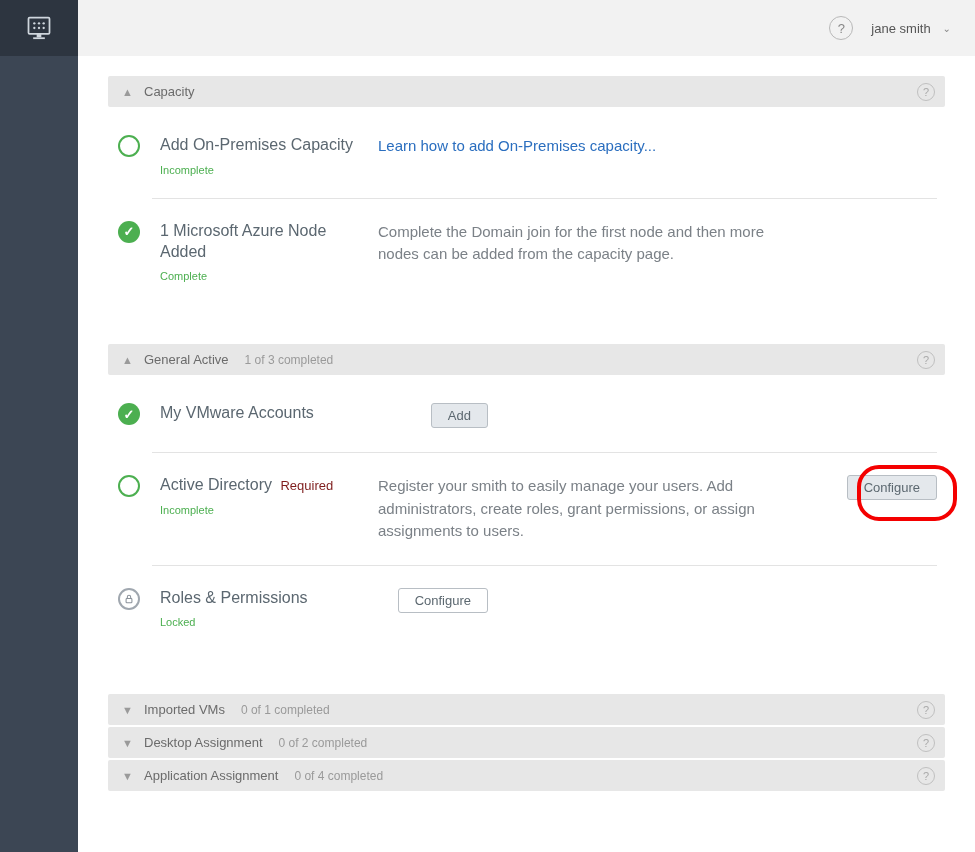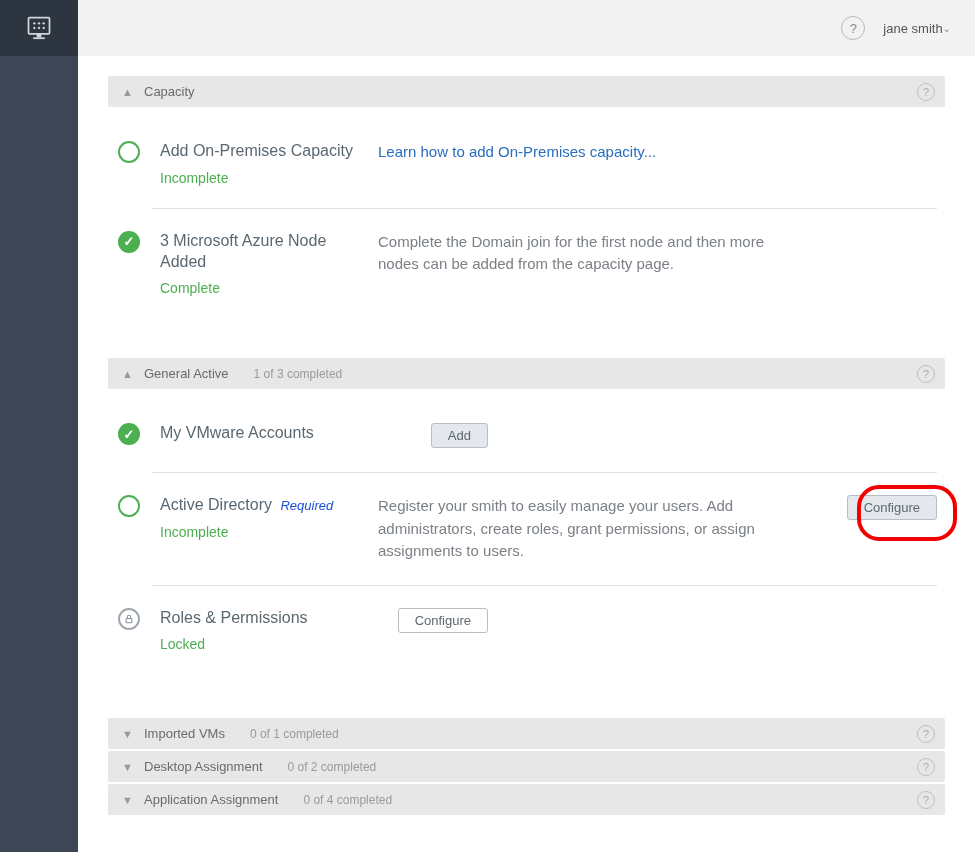--- a/index.html
+++ b/index.html
@@ -33,46 +33,46 @@
     gap: 18px;
   }
   .help-circle {
     width: 24px; height: 24px;
     border: 1px solid #b8b8b8; border-radius: 50%;
     display: flex; align-items: center; justify-content: center;
     color: #888; font-size: 13px;
     cursor: pointer;
   }
   .user-menu {
-    display: flex; align-items: center; gap: 0;
+    display: flex; align-items: center; gap: 12px;
     color: #555; font-size: 13px;
     cursor: pointer;
   }
   .chevron-down { font-size: 10px; color: #888; }
   .content { padding: 20px 30px 30px 30px; overflow: auto; flex:1; }
 
   .section-header {
     background: #e7e7e7;
     padding: 8px 14px;
     display: flex; align-items: center; gap: 10px;
     color: #6b6b6b; font-size: 13px;
     border-radius: 2px;
     position: relative;
   }
   .section-header .caret { font-size: 11px; color: #9a9a9a; width:12px; }
-  .section-header .subcount { color: #9a9a9a; font-size: 12px; margin-left: 15px; }
+  .section-header .subcount { color: #9a9a9a; font-size: 12px; margin-left: 6px; }
   .section-help {
     position: absolute; right: 10px; top: 50%; transform: translateY(-50%);
     width: 18px; height: 18px;
     border: 1px solid #c0c0c0; border-radius: 50%;
     display:flex;align-items:center;justify-content:center;
     color:#aaa; font-size:11px;
     cursor: pointer;
   }
-  .section-body { padding: 12px 0 10px 0; }
+  .section-body { padding: 6px 0 10px 0; }
 
   .item {
     display: flex; gap: 18px;
     padding: 22px 8px 22px 8px;
     align-items: flex-start;
     position: relative;
   }
   .item-sep {
     border-top: 1px solid #e3e3e3;
     margin: 0 8px 0 44px;
@@ -104,22 +104,22 @@
     width:2px; background:#c7cdd3; height: 100%;
     z-index:-1;
   }
   .title-col {
     width: 200px; flex-shrink:0;
   }
   .item-title {
     color: #5b6770; font-size: 16px; line-height:1.3;
     margin-bottom: 6px;
   }
-  .item-title .req { color:#1d4ed8; font-size:13px; font-style:italic; margin-left:4px;}
-  .status-text { color:#4caf50; font-size:14px; margin-top:8px;}
+  .item-title .req { color:#7f1d1d; font-size:13px; margin-left:4px;}
+  .status-text { color:#4caf50; font-size:11px; margin-top:8px;}
   .desc-col {
     flex:1; color:#7b8187; font-size:15px; line-height:1.5;
     padding-right: 10px;
   }
   .desc-col a { color:#2a6ebf; text-decoration:none; }
   .action-col {
     width: 110px; flex-shrink:0;
     display:flex; justify-content:flex-end; align-items:center;
   }
   .btn {
@@ -193,21 +193,21 @@
             <a href="#">Learn how to add On-Premises capacity...</a>
           </div>
           <div class="action-col"></div>
         </div>
         <div class="item-sep"></div>
         <div class="item">
           <div class="status-col">
               <div class="status-check">✓</div>
             </div>
           <div class="title-col">
-            <div class="item-title">3 Microsoft Azure Node Added</div>
+            <div class="item-title">1 Microsoft Azure Node Added</div>
             <div class="status-text">Complete</div>
           </div>
           <div class="desc-col">Complete the Domain join for the first node and then more nodes can be added from the capacity page.</div>
           <div class="action-col"></div>
         </div>
       </div>
 
       <div class="big-gap"></div>
 
       <div class="section-header">

